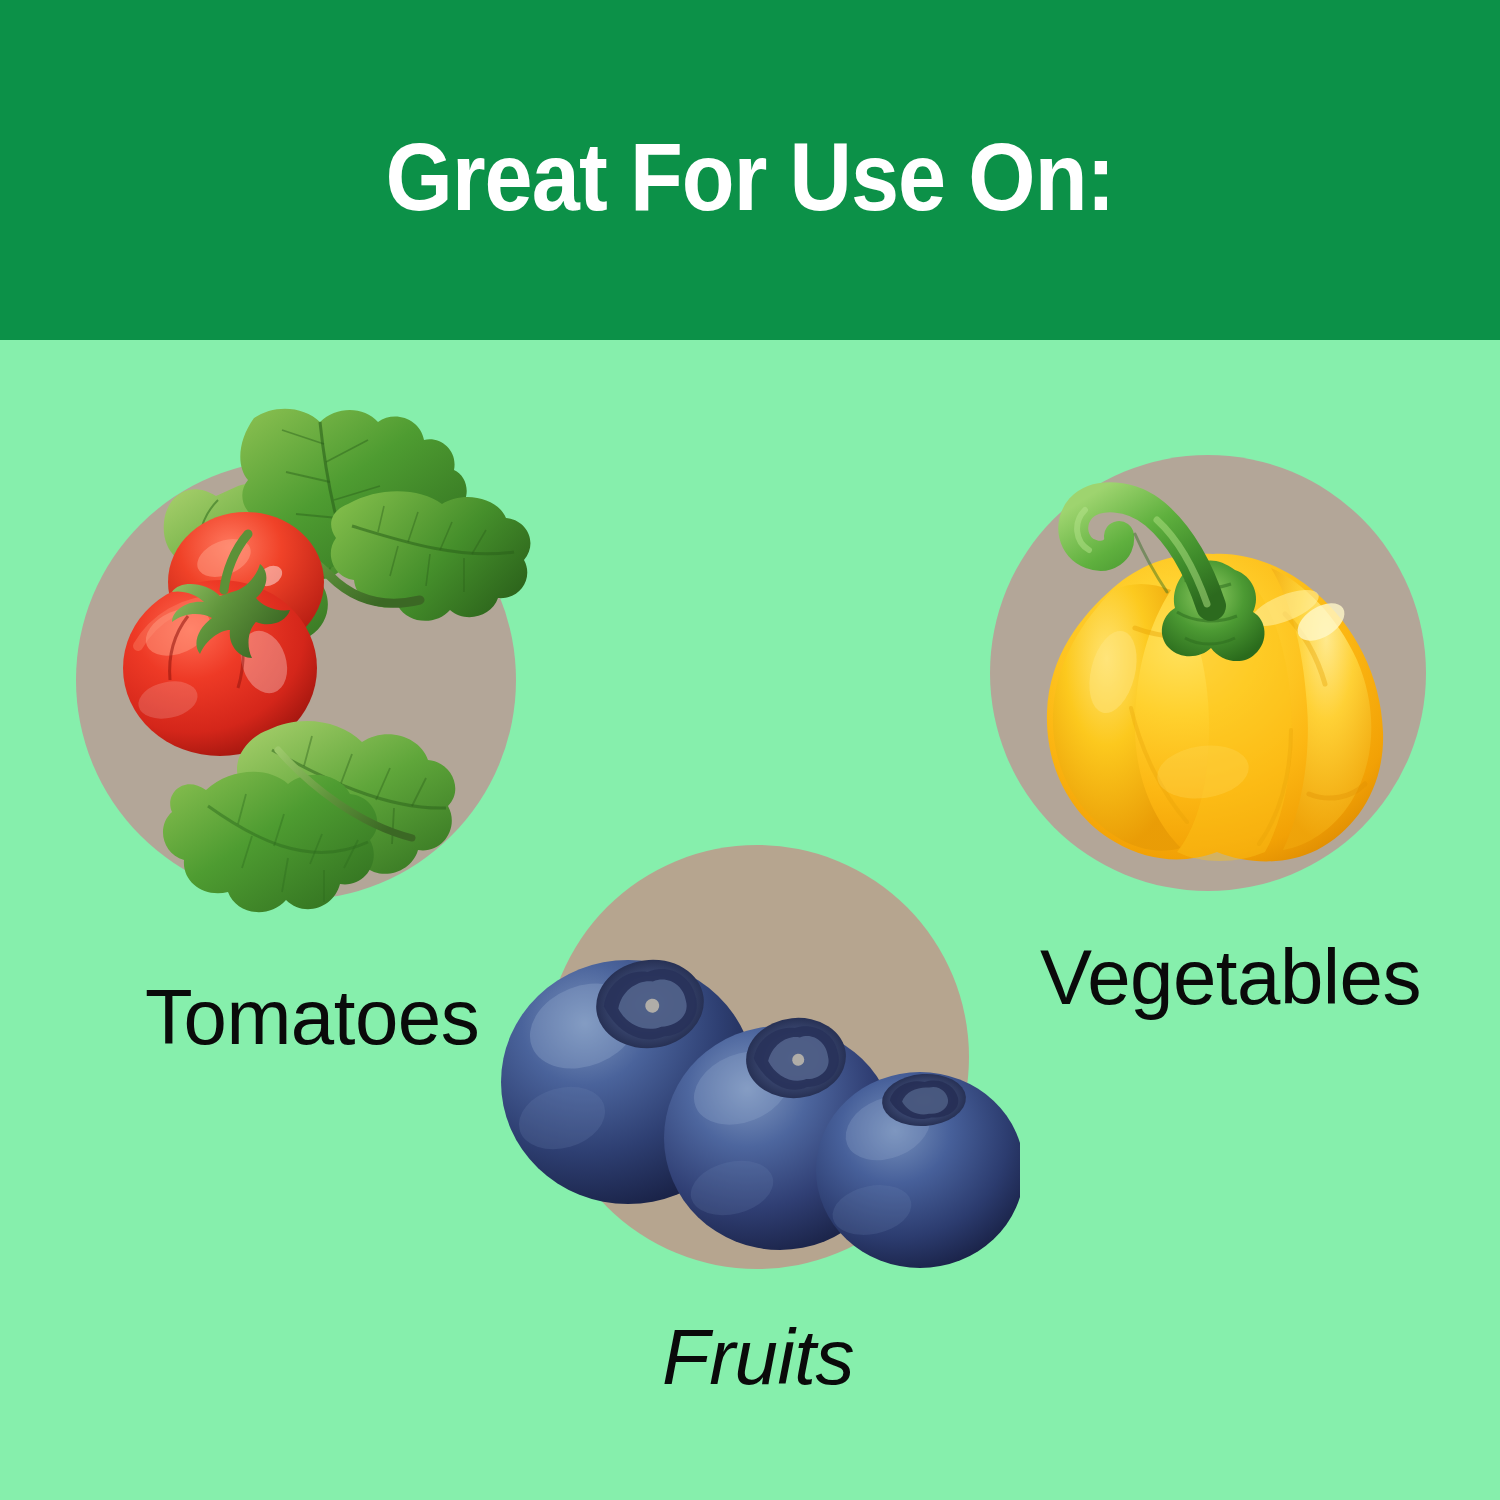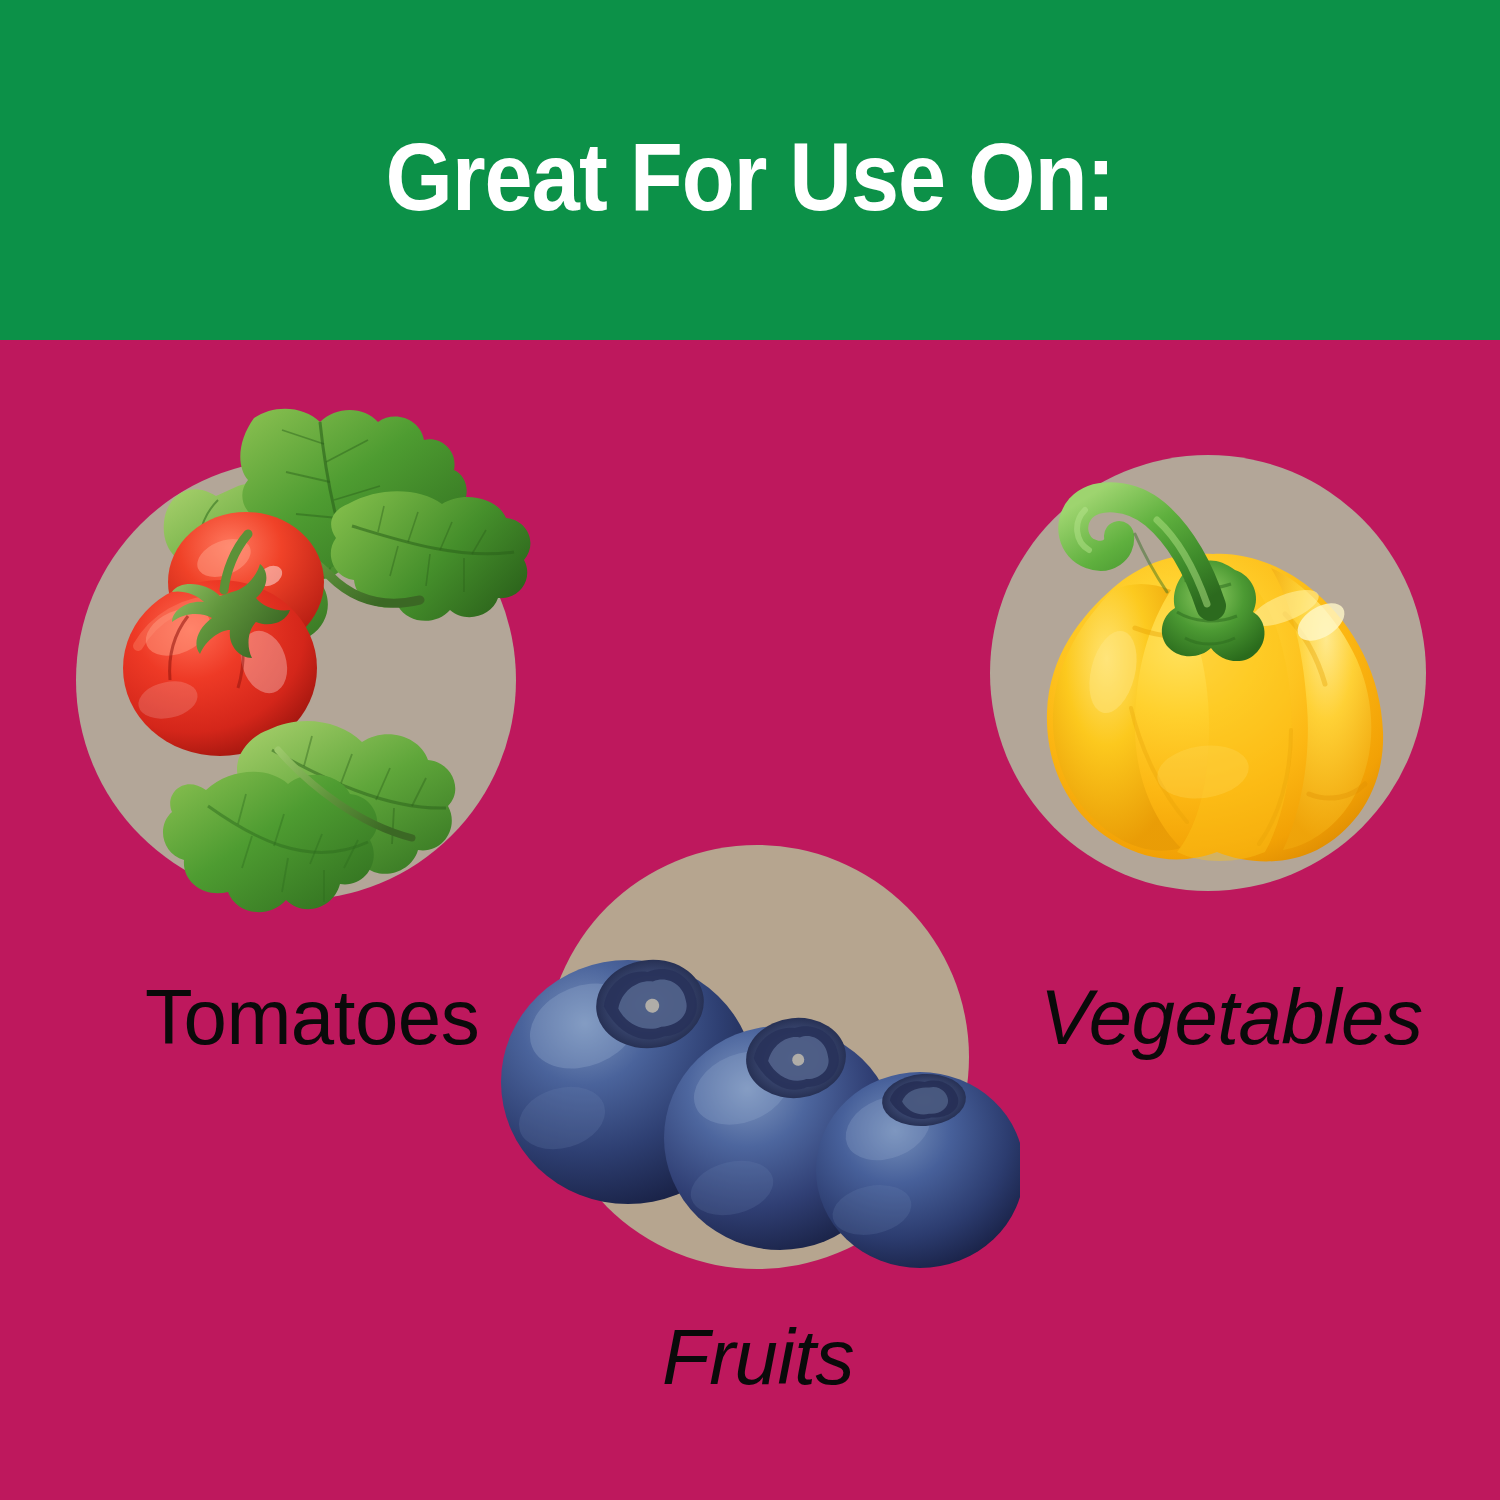--- a/index.html
+++ b/index.html
@@ -10,21 +10,21 @@
     width: 1500px;
     height: 1500px;
     overflow: hidden;
     font-family: "Liberation Sans", sans-serif;
     background: #E3D3B8;
   }
   #stage {
     position: relative;
     width: 1500px;
     height: 1500px;
-    background: #be185d;
+    background: #86efac;
     text-align: right;
   }
 
   
   .header-band {
     position: absolute;
     left: 0;
     top: 0;
     width: 1500px;
     height: 340px;
@@ -92,21 +92,21 @@
   }
   #art-fruits { left: 500px; top: 930px; }
   #label-fruits { left: 662px; top: 1318px; font-style: italic; }
 
   
   #disc-vegetables {
     left: 990px; top: 455px; width: 436px; height: 436px;
     background: #B3A698;
   }
   #art-vegetables { left: 985px; top: 440px; }
-  #label-vegetables { left: 1040px; top: 978px; font-style: italic; }
+  #label-vegetables { left: 1040px; top: 938px; }
 </style>
 </head>
 <body>
 
 <div id="stage">
 
   <div class="header-band">
     <div class="header-title">Great For Use On:</div>
   </div>
 

